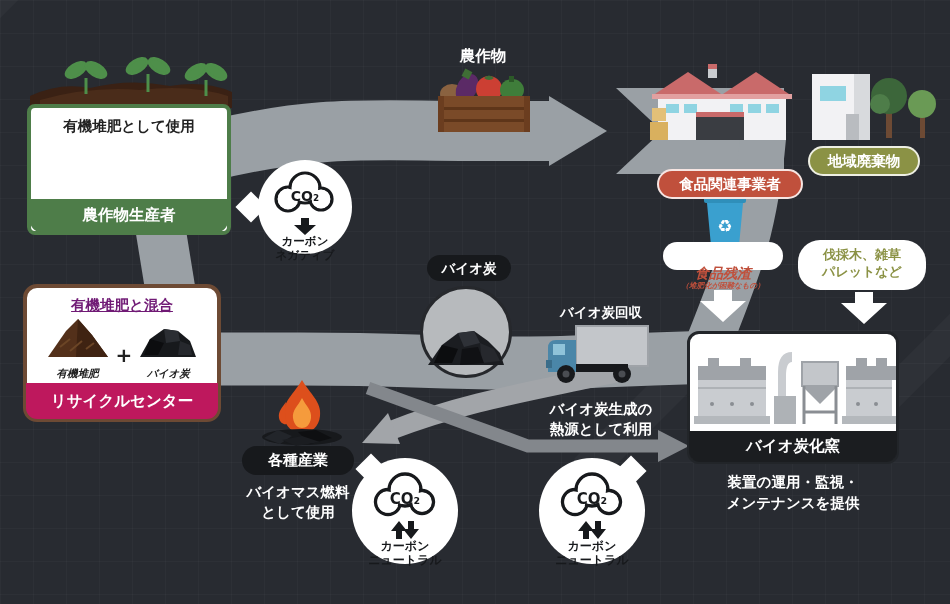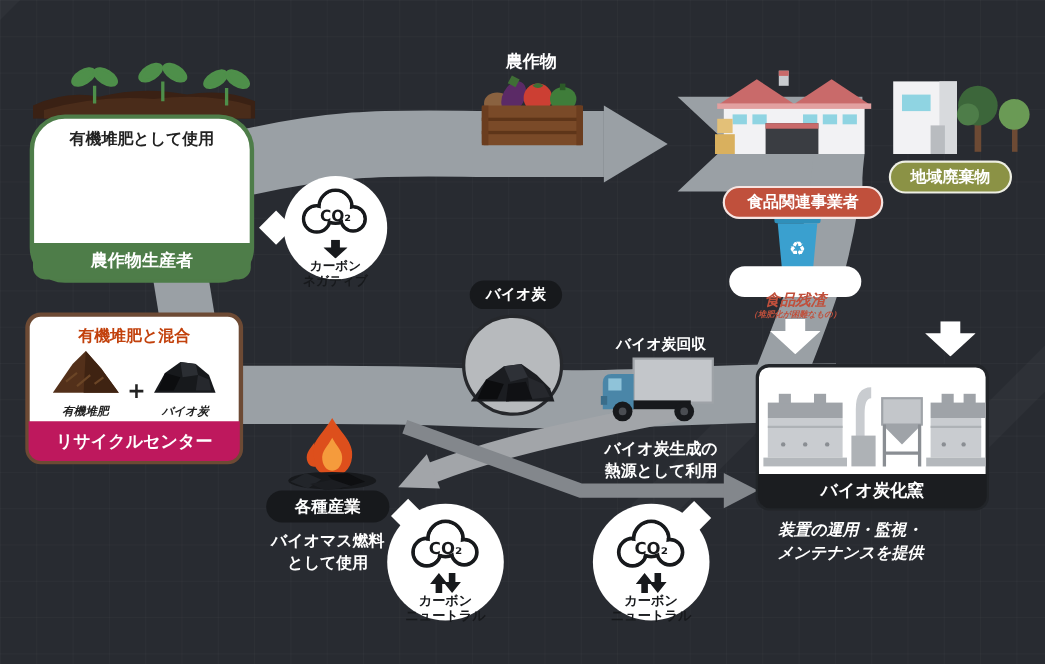--- a/index.html
+++ b/index.html
@@ -22,29 +22,29 @@
 
   
   .card{position:absolute;background:#fff;border-radius:14px;z-index:3;box-sizing:border-box;}
   .card .footerbar{position:absolute;left:-1px;right:-1px;bottom:-1px;border-radius:0 0 11px 11px;
     color:#fff;font-weight:700;text-align:center;}
   .pill{position:absolute;border-radius:999px;color:#fff;font-weight:700;text-align:center;z-index:4;box-sizing:border-box;}
   .bubble{position:absolute;background:#fff;border-radius:22px;z-index:4;text-align:center;box-sizing:border-box;}
   .whitetext{position:absolute;color:#fff;font-weight:700;text-align:center;z-index:4;}
 
   
-  #producer-box{left:27px;top:104px;width:204px;height:153px;border:4px solid #4e7d49;border-radius:32px;}
+  #producer-box{left:27px;top:104px;width:204px;height:131px;border:4px solid #4e7d49;border-radius:8px;}
   #producer-box .title{margin-top:9px;font-size:14.5px;font-weight:700;color:#222;text-align:center;}
   #producer-badge{margin:7px auto 0;width:168px;height:36px;line-height:36px;background:#2e6b3b;
     border-radius:18px;color:#fff;font-weight:700;font-size:16.5px;text-align:center;}
   #producer-box .footerbar{height:33px;line-height:33px;background:#4e7d49;font-size:15.5px;}
 
   
   #recycle-box{left:23px;top:284px;width:198px;height:138px;border:4px solid #6d4a34;border-radius:14px;}
-  #recycle-box .title{margin-top:8px;font-size:14.5px;font-weight:700;color:#c2410c;text-align:center;}
+  #recycle-box .title{margin-top:8px;font-size:14.5px;font-weight:700;color:#701a75;text-align:center;text-decoration:underline;}
   #recycle-row{display:flex;align-items:flex-end;justify-content:center;gap:6px;margin-top:2px;}
   .pile-col{text-align:center;}
   .pile-col .plabel{font-size:10.5px;font-weight:700;color:#222;margin-top:8px;font-style:italic;}
   #plus-sign{font-size:20px;font-weight:700;color:#222;padding-bottom:14px;}
   #recycle-box .footerbar{height:36px;line-height:36px;background:#be185d;font-size:15.5px;}
 
   
   #kiln-box{left:687px;top:331px;width:212px;height:133px;border:3px solid #222529;border-radius:12px;}
   #kiln-box .footerbar{height:31px;line-height:31px;background:#1b1d20;font-size:15.5px;}
 
@@ -213,20 +213,26 @@
   </svg>
 
   <div class="bubble" id="food-residue-bubble">
     <div class="t1">食品残渣</div>
     <div class="t2">（堆肥化が困難なもの）</div>
   </div>
   <svg class="abs" style="left:700px;top:290px;z-index:4;" width="46" height="32" viewBox="0 0 46 32">
     <polygon points="14,0 32,0 32,11 46,11 23,32 0,11 14,11" fill="#fff"></polygon>
   </svg>
 
+  <div class="bubble" id="pruned-wood-bubble">
+    <div class="t1">
+      <span>伐採木、雑草</span><br>
+      <span>パレットなど</span>
+    </div>
+  </div>
   <svg class="abs" style="left:841px;top:292px;z-index:4;" width="46" height="32" viewBox="0 0 46 32">
     <polygon points="14,0 32,0 32,11 46,11 23,32 0,11 14,11" fill="#fff"></polygon>
   </svg>
 
   <div class="pill darkpill" id="biochar-pill">バイオ炭</div>
   <div id="biochar-circle">
     <svg width="80" height="42" viewBox="0 0 80 42" style="margin-bottom:8px;">
       <polygon points="2,40 16,20 32,8 48,6 62,16 74,28 78,40" fill="#1b1d21"></polygon>
       <polygon points="32,8 48,6 54,18 38,22" fill="#2e3137"></polygon>
       <polygon points="16,20 32,24 26,38 8,38" fill="#0c0d0f"></polygon>
@@ -364,18 +370,18 @@
       <rect x="166" y="22" width="11" height="9" fill="#9fa3a8"></rect>
         <rect x="186" y="22" width="11" height="9" fill="#9fa3a8"></rect>
       <rect x="156" y="44" width="46" height="36" fill="#c9ccd0"></rect>
       <line x1="156" y1="52" x2="202" y2="52" stroke="#aeb2b6" stroke-width="2"></line>
       <circle cx="168" cy="68" r="2" fill="#8a8e93"></circle>
         <circle cx="186" cy="68" r="2" fill="#8a8e93"></circle>
       <rect x="152" y="80" width="54" height="8" fill="#b4b8bc"></rect>
     </svg>
     <div class="footerbar">バイオ炭化窯</div>
   </div>
-  <div class="whitetext" style="left:667px;top:472px;width:212px;font-size:14.5px;line-height:1.45;font-style:italic;">
+  <div class="whitetext" style="left:687px;top:472px;width:212px;font-size:14.5px;line-height:1.45;">
     <span>装置の運用・監視・</span><br>
     <span>メンテナンスを提供</span>
   </div>
 
 </div>
 
 </body></html>

